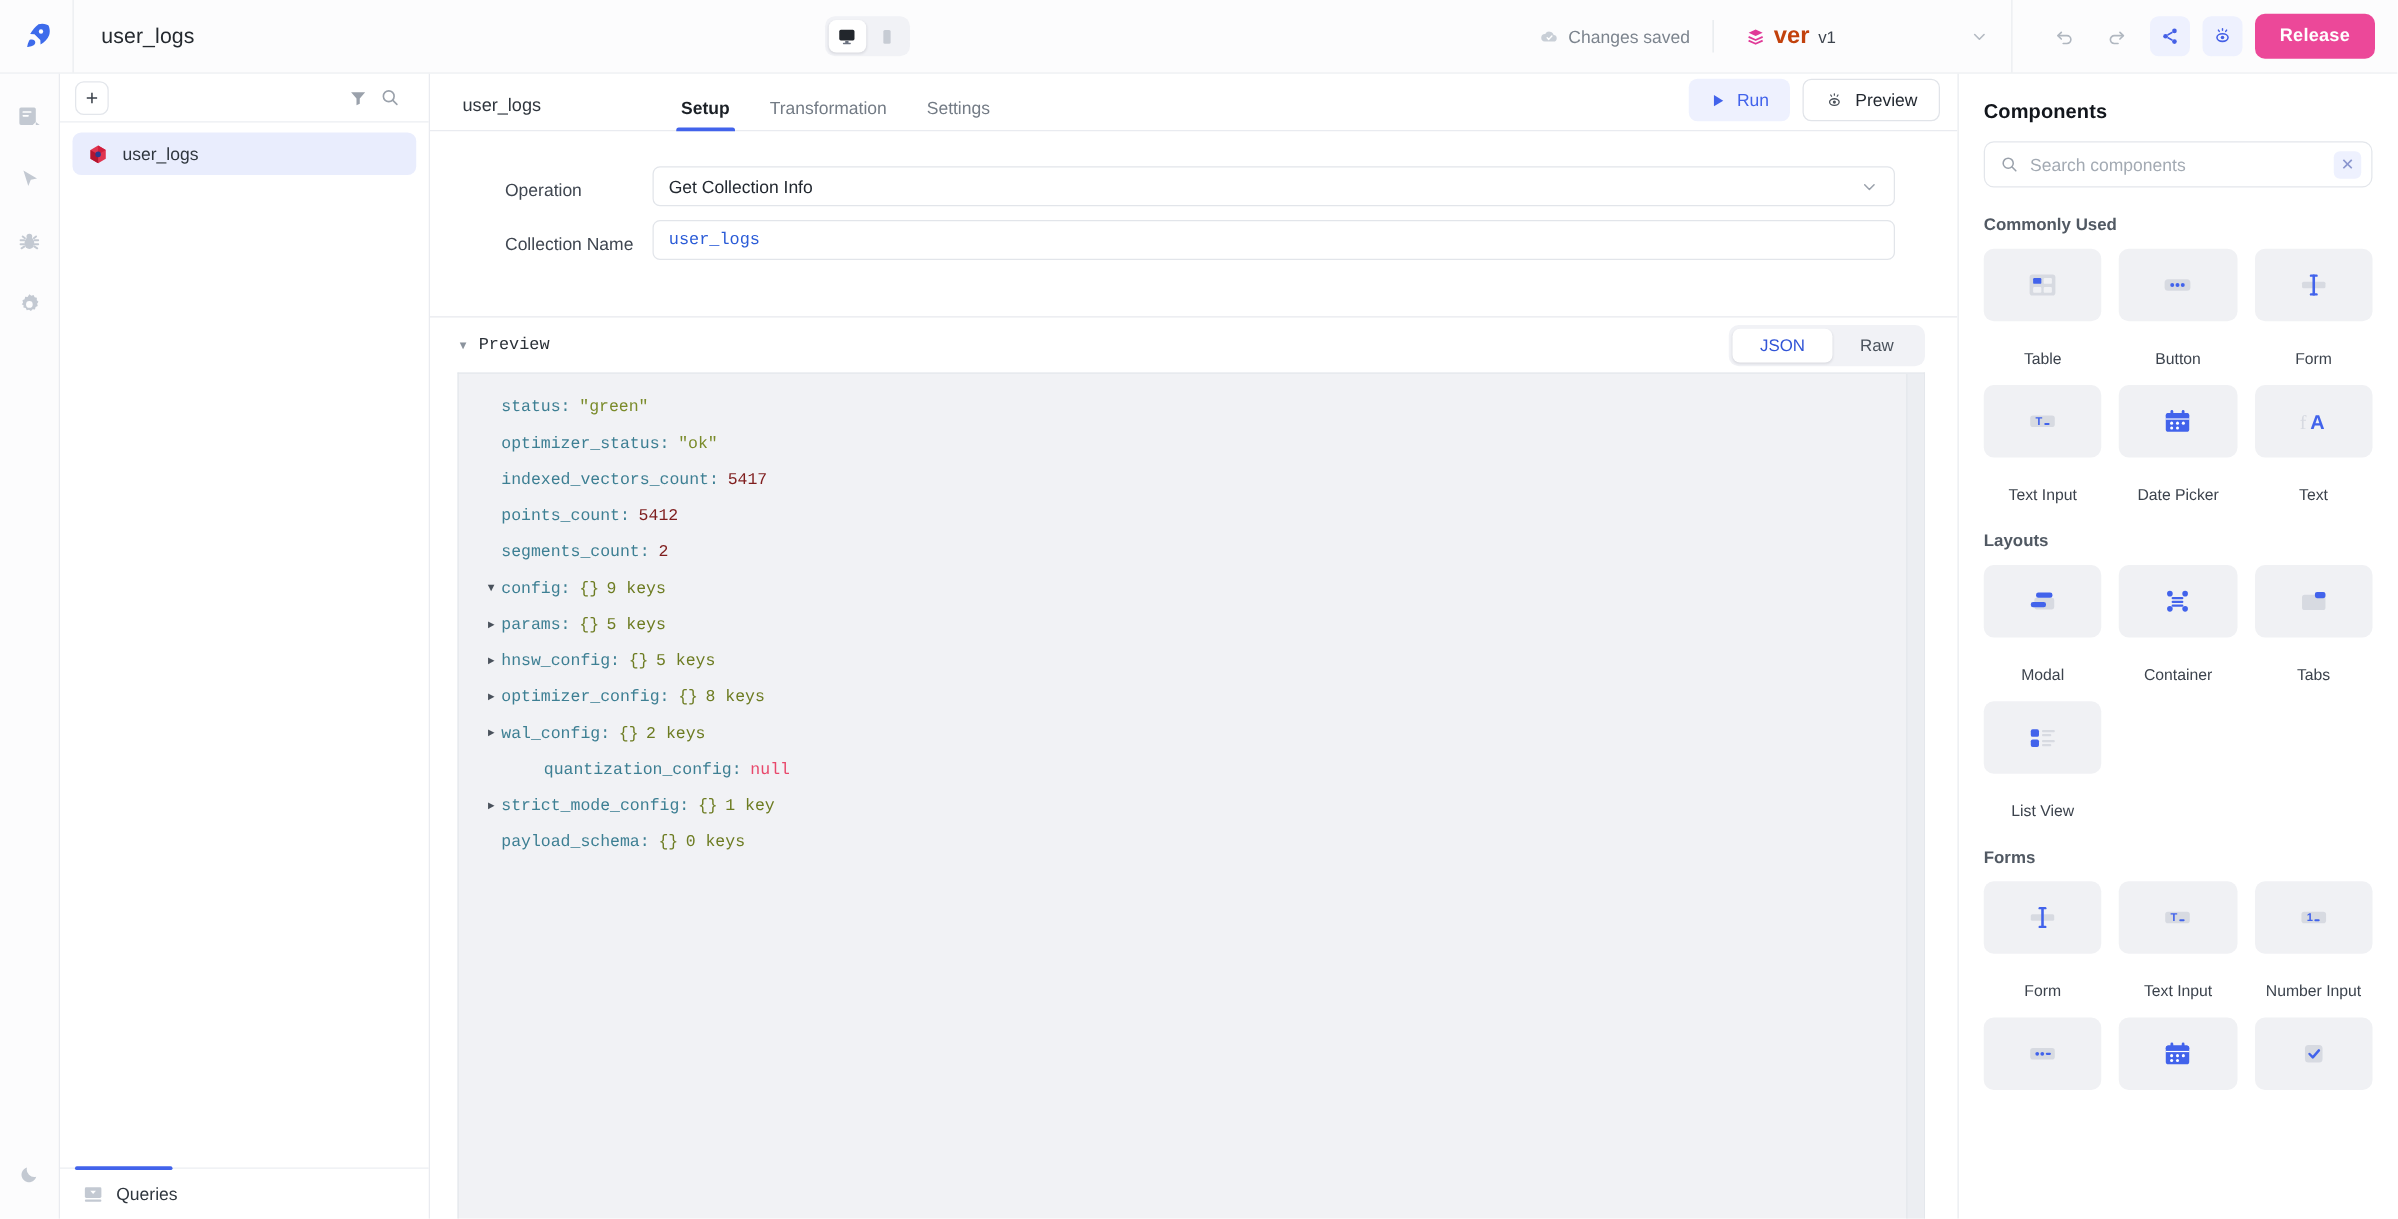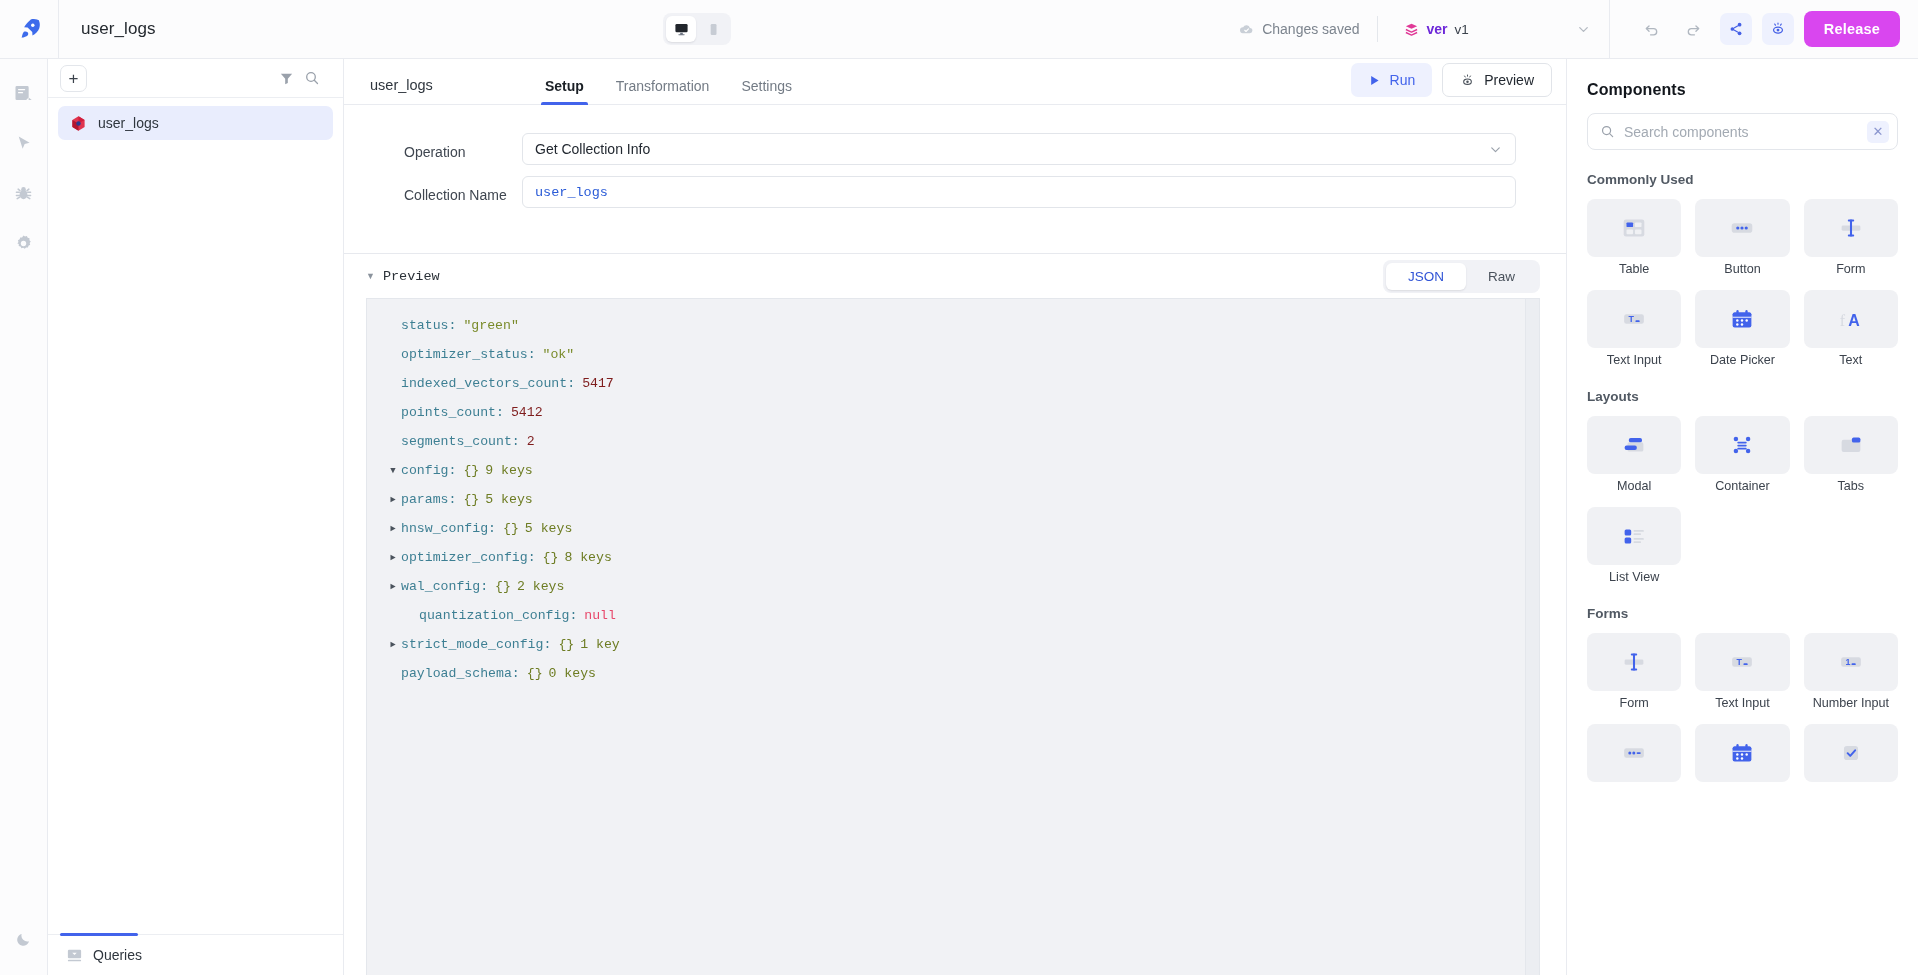--- a/index.html
+++ b/index.html
@@ -17,27 +17,27 @@
   .logo-cell { width: 59px; display: flex; align-items: center; justify-content: center; border-right: 1px solid #e9ebf0; }
   .topbar-title { display: flex; align-items: center; padding-left: 22px; font-size: 17px; color: #24292f; letter-spacing: .1px; }
   .topbar-center { flex: 1; display: flex; align-items: center; justify-content: center; }
   .device-toggle { display: flex; background: #f1f2f6; border-radius: 8px; padding: 3px; gap: 2px; }
   .device-btn { width: 30px; height: 26px; border-radius: 6px; display: flex; align-items: center; justify-content: center; }
   .device-btn.active { background: #ffffff; box-shadow: 0 1px 2px rgba(16,24,40,.10); }
   .topbar-right { display: flex; align-items: center; gap: 0; padding-right: 0; }
   .changes-saved { display: flex; align-items: center; gap: 8px; font-size: 14px; color: #7c848e; padding-right: 18px; }
   .vdivider { width: 1px; height: 26px; background: #e4e7ec; }
   .ver-block { display: flex; align-items: center; gap: 7px; padding: 0 0 0 26px; font-size: 14px; }
-  .ver-label { color: #6d28d9; font-weight: 600; font-size: 14px; }
+  .ver-label { color: #c2410c; font-weight: 600; font-size: 19px; }
   .ver-num { color: #3c434d; font-size: 13.5px; }
   .chev { margin-left: 100px; color: #b4bac2; display: flex; align-items: center; }
   .topbar-actions { display: flex; align-items: center; gap: 10px; padding: 0 18px 0 26px; border-left: 1px solid #e9ebf0; height: 100%; margin-left: 18px; }
   .icon-btn { width: 32px; height: 32px; display: flex; align-items: center; justify-content: center; border-radius: 7px; color: #98a0ab; }
   .icon-btn.tinted { background: #eef1fe; color: #4560e6; }
-  .release-btn { background: #d946ef; color: #fff; font-size: 14.5px; font-weight: 600; border-radius: 8px; padding: 10px 20px; border: none; letter-spacing: .2px; }
+  .release-btn { background: #ec4899; color: #fff; font-size: 14.5px; font-weight: 600; border-radius: 8px; padding: 10px 20px; border: none; letter-spacing: .2px; }
 
   
   .body-row { display: flex; flex: 1; min-height: 0; }
 
   
   .rail { width: 48px; background: #fcfcfd; border-right: 1px solid #e9ebf0; display: flex; flex-direction: column; align-items: center; padding-top: 14px; }
   .rail-icon { width: 40px; height: 40px; display: flex; align-items: center; justify-content: center; color: #c3c9d2; margin-bottom: 10px; }
   .rail-spacer { flex: 1; }
   .rail-bottom { margin-bottom: 16px; }
 
@@ -92,38 +92,38 @@
   .jrow { display: flex; align-items: center; height: 29px; font-family: "Liberation Mono", monospace; font-size: 13.2px; padding-left: 18px; white-space: nowrap; }
   .jarrow { width: 16px; color: #4a525c; font-size: 9px; display: inline-flex; justify-content: center; }
   .jkey { color: #3d7f93; }
   .jcolon { color: #3d7f93; margin-right: 7px; }
   .jstr { color: #7a8b2a; }
   .jnum { color: #7f1d1d; }
   .jnull { color: #e8486b; }
   .jbraces { color: #6d7c22; margin-right: 6px; }
   .jcount { color: #6d7c22; }
   .indent-1 { padding-left: 18px; }
-  .indent-2 { padding-left: 36px; }
+  .indent-2 { padding-left: 36px; margin-left: 16px; }
   .json-scrollbar { position: absolute; right: 0; top: 0; width: 14px; height: 100%; background: #eceef2; border-left: 1px solid #e4e7ec; }
 
   
   .components { width: 352px; background: #fff; border-left: 1px solid #e9ebf0; display: flex; flex-direction: column; }
   .cp-title { font-size: 16px; font-weight: 700; color: #12161c; padding: 22px 20px 14px 20px; letter-spacing: .1px; }
   .cp-search { margin: 0 20px 18px 20px; height: 37px; border: 1px solid #e3e6eb; border-radius: 8px; display: flex; align-items: center; padding: 0 8px 0 12px; gap: 9px; }
   .cp-search-ico { color: #9aa1ab; display: flex; }
   .cp-search-input { flex: 1; border: none; outline: none; font-size: 14px; color: #2f363e; font-family: "Liberation Sans", sans-serif; background: transparent; }
   .cp-search-input::placeholder { color: #a3aab3; }
   .cp-clear { width: 22px; height: 22px; border-radius: 5px; background: #eef1fe; color: #8b96cf; display: flex; align-items: center; justify-content: center; font-size: 13px; }
   .cp-scroll { flex: 1; overflow: hidden; padding: 0 20px 0 20px; }
   .cp-section { font-size: 13.5px; font-weight: 600; color: #515963; margin: 4px 0 12px 0; }
   .cp-section.spaced { margin-top: 22px; }
   .cp-grid { display: grid; grid-template-columns: repeat(3, 1fr); gap: 14px 14px; }
   .cp-cell { display: flex; flex-direction: column; align-items: center; }
   .cp-tile { width: 100%; height: 58px; background: #f0f1f4; border-radius: 8px; display: flex; align-items: center; justify-content: center; }
-  .cp-label { font-size: 12.6px; color: #3c434d; margin-top: 5px; text-align: center; }
+  .cp-label { font-size: 12.6px; color: #3c434d; margin-top: 23px; text-align: center; }
   svg { display: block; }
 </style>
 </head>
 <body>
 
 <div class="app">
 
   <div class="topbar">
     <div class="logo-cell">
       <svg width="26" height="26" viewBox="0 0 24 24" fill="none">

